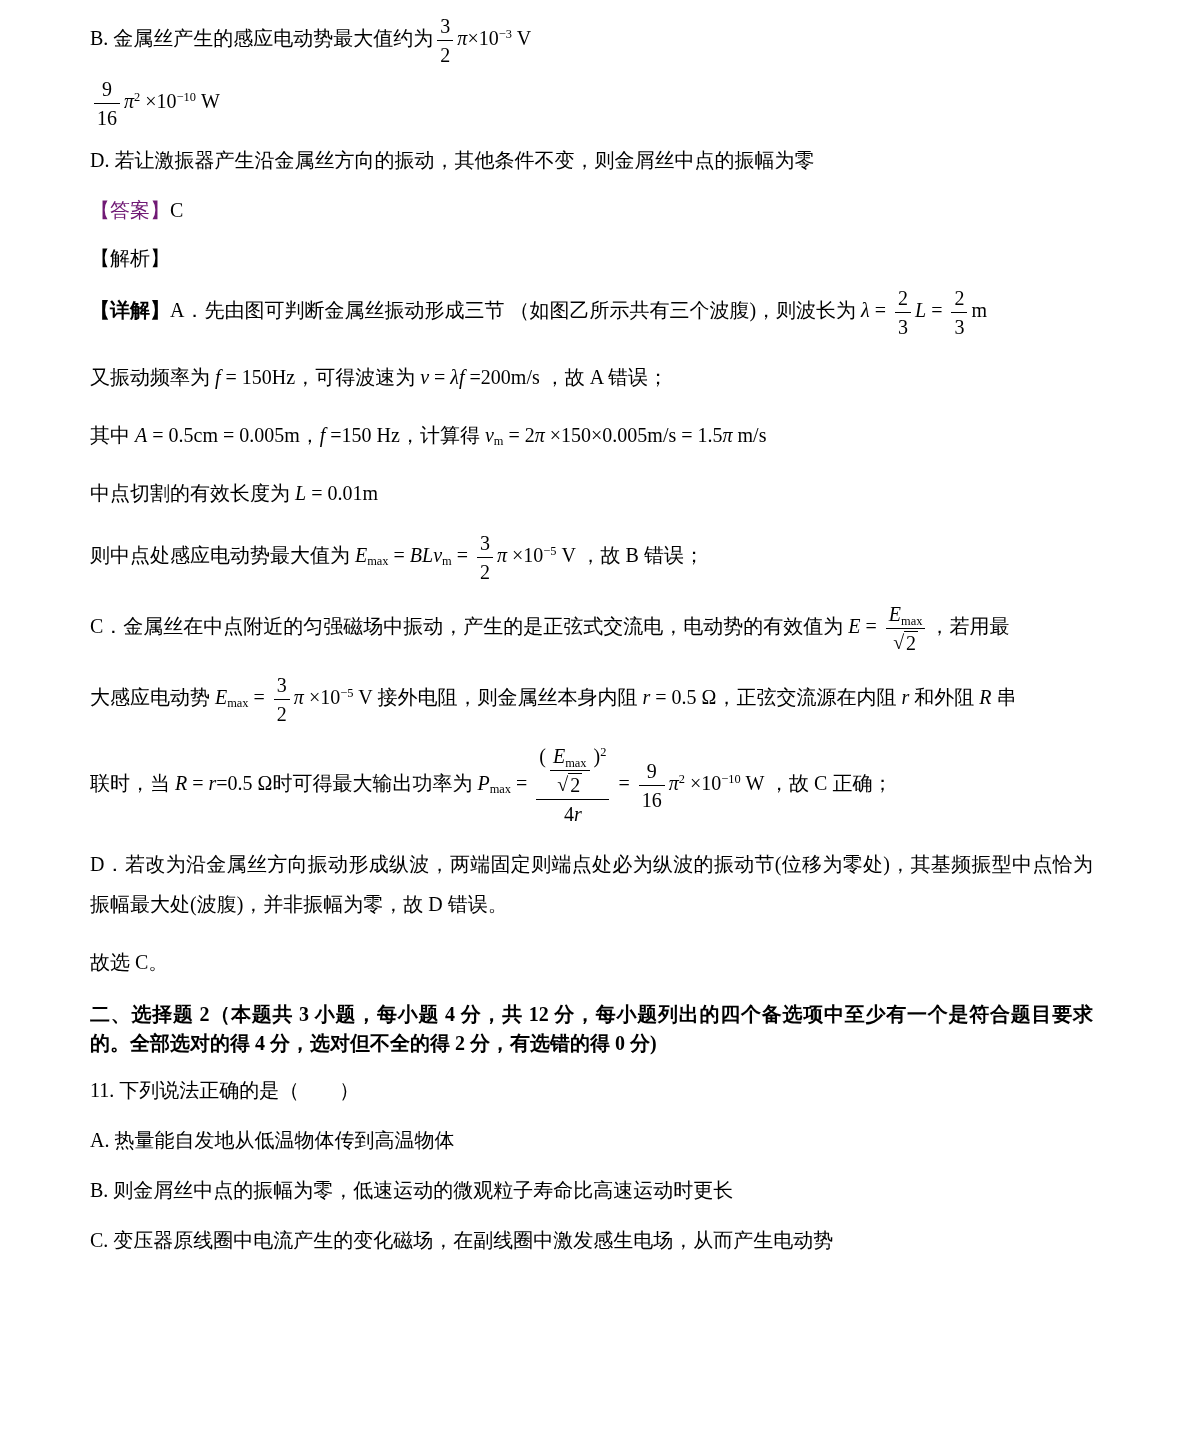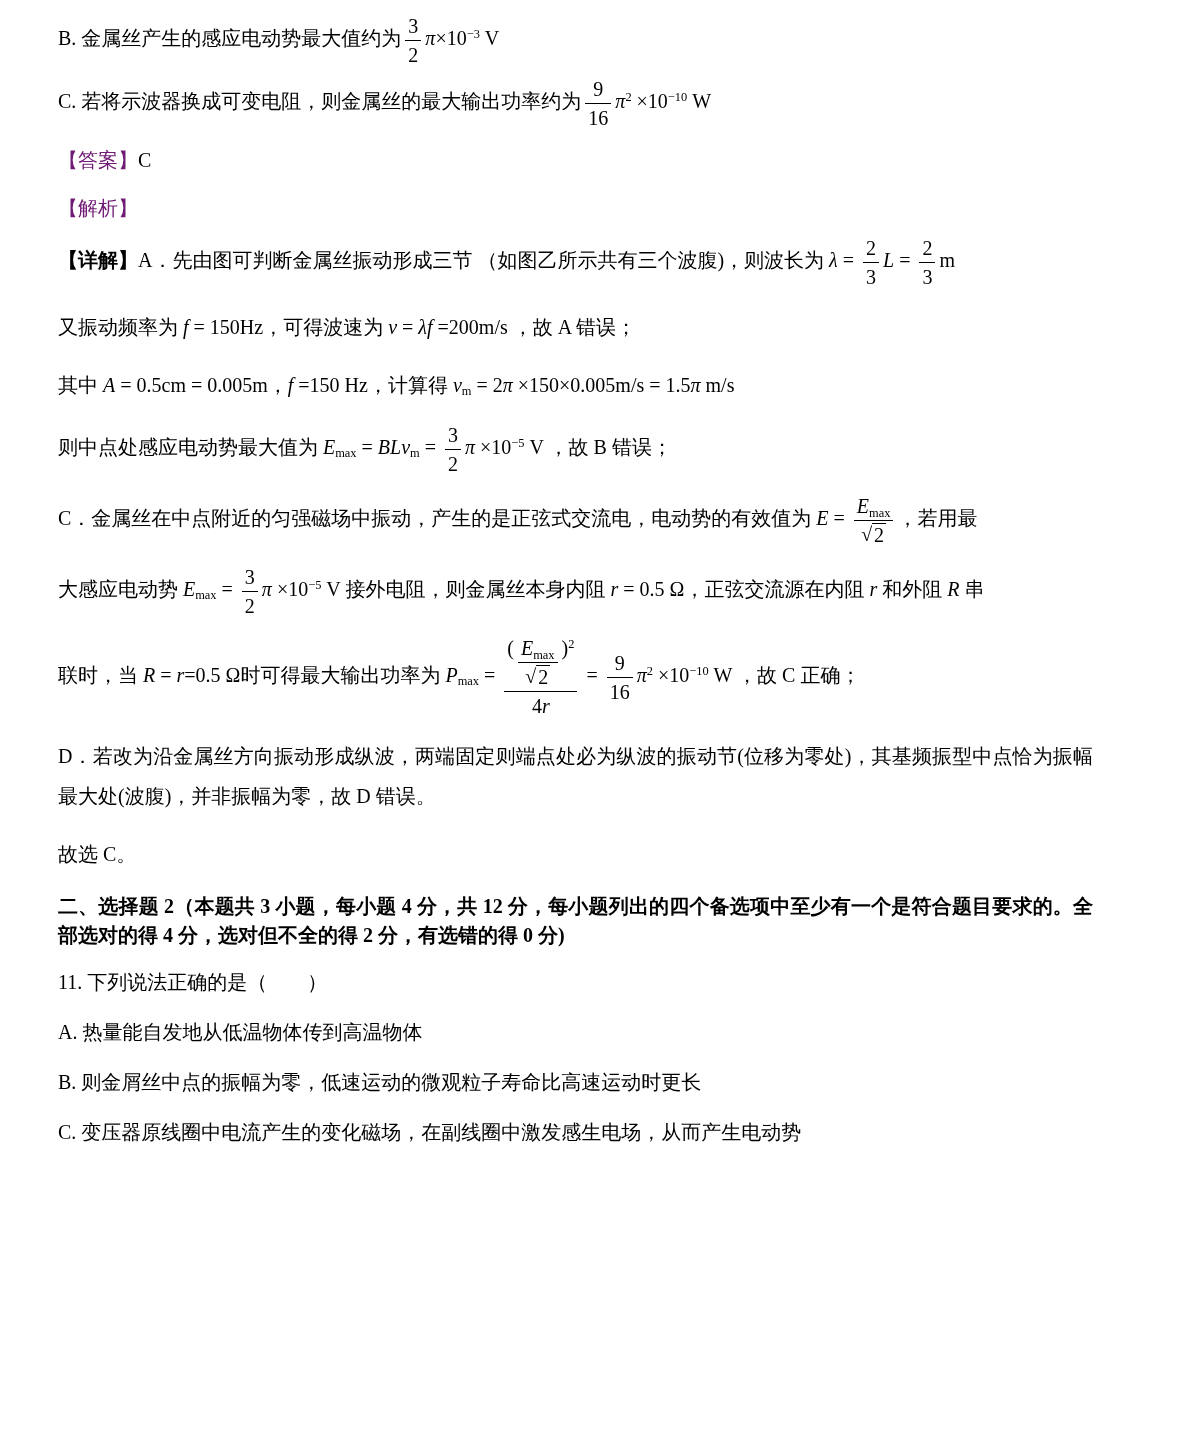--- a/index.html
+++ b/index.html
@@ -6,20 +6,21 @@
   body{
     width:1191px;height:1450px;
     background:#ffffff;
     overflow:hidden;
   }
   .doc{
     padding:14px 98px 0 58px;
     font-family:"Liberation Serif","DejaVu Serif",serif;
     font-size:20px;
     color:#000;
+    margin-left:32px;
   }
   .doc p{
     margin:0 0 10px 0;
     line-height:40px;
     text-align:justify;
   }
   p[data-kind="answer"]{margin-bottom:8px;}
   p[data-kind="detail"]{margin-bottom:18px;}
   p[data-kind="heading"]{font-weight:700;line-height:29px;margin-bottom:12px;}
   p[data-kind="question"]{margin-bottom:10px;}
@@ -56,47 +57,49 @@
 <div class="doc">
   <div id="doc-body">
       <p data-kind="option"><span>B. 金属丝产生的感应电动势最大值约为</span><span class="frac">
           <span class="num">
             <span>3</span>
           </span>
           <span class="den">
             <span>2</span>
           </span>
         </span><span class="it">π</span><span>×10</span><sup><span>−3</span></sup><span> V</span></p>
-      <p data-kind="option"><span>C. 若将示波器换成可变电阻，则金属丝的最大输出功率约为</span><span class="frac">
+      <p data-kind="option"><span class="frac">
           <span class="num">
             <span>9</span>
           </span>
           <span class="den">
             <span>16</span>
           </span>
         </span><span class="it">π</span><sup><span>2</span></sup><span> ×10</span><sup><span>−10</span></sup><span> W</span></p>
+      <p data-kind="option"><span>D. 若让激振器产生沿金属丝方向的振动，其他条件不变，则金屑丝中点的振幅为零</span></p>
       <p data-kind="answer"><span style="color: #701a75;">【答案】</span><span>C</span></p>
-      <p data-kind="answer"><span style="color: #701a75;">【解析】</span></p>
+      <p data-kind="answer"><span style="color: #000000;">【解析】</span></p>
       <p data-kind="detail"><span class="bd">【详解】</span><span>A．先由图可判断金属丝振动形成三节 （如图乙所示共有三个波腹)，则波长为 </span><span class="it">λ</span><span> = </span><span class="frac">
           <span class="num">
             <span>2</span>
           </span>
           <span class="den">
             <span>3</span>
           </span>
         </span><span class="it">L</span><span> = </span><span class="frac">
           <span class="num">
             <span>2</span>
           </span>
           <span class="den">
             <span>3</span>
           </span>
         </span><span>m</span></p>
       <p data-kind="detail"><span>又振动频率为 </span><span class="it">f</span><span> = 150Hz，可得波速为 </span><span class="it">v</span><span> = </span><span class="it">λf</span><span> =200m/s ，故 A 错误；</span></p>
       <p data-kind="detail"><span>其中 </span><span class="it">A</span><span> = 0.5cm = 0.005m，</span><span class="it">f</span><span> =150 Hz，计算得 </span><span class="it">v</span><sub><span>m</span></sub><span> = 2</span><span class="it">π</span><span> ×150×0.005m/s = 1.5</span><span class="it">π</span><span> m/s</span></p>
+      <p data-kind="detail"><span>中点切割的有效长度为 </span><span class="it">L</span><span> = 0.01m</span></p>
       <p data-kind="detail"><span>则中点处感应电动势最大值为 </span><span class="it">E</span><sub><span>max</span></sub><span> = </span><span class="it">BLv</span><sub><span>m</span></sub><span> = </span><span class="frac">
           <span class="num">
             <span>3</span>
           </span>
           <span class="den">
             <span>2</span>
           </span>
         </span><span class="it">π</span><span> ×10</span><sup><span>−5</span></sup><span> V ，故 B 错误；</span></p>
       <p data-kind="detail"><span>C．金属丝在中点附近的匀强磁场中振动，产生的是正弦式交流电，电动势的有效值为 </span><span class="it">E</span><span> = </span><span class="frac">
           <span class="num">

